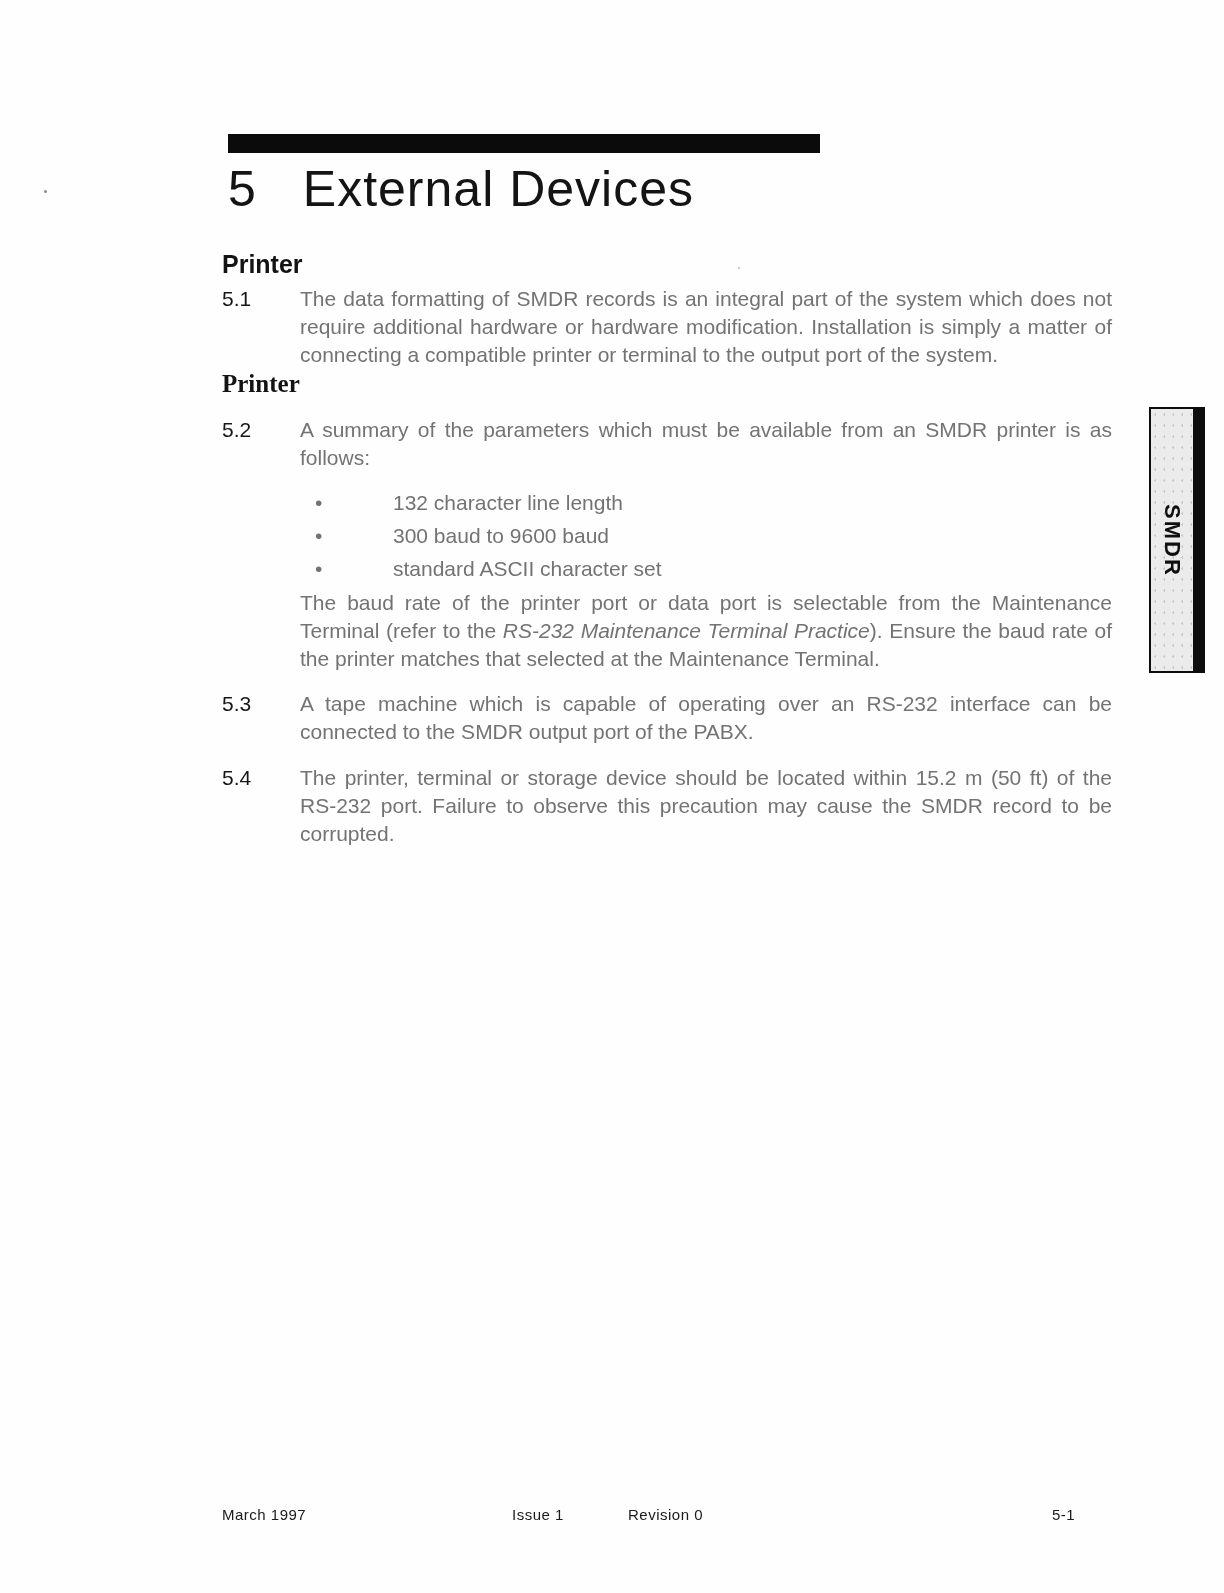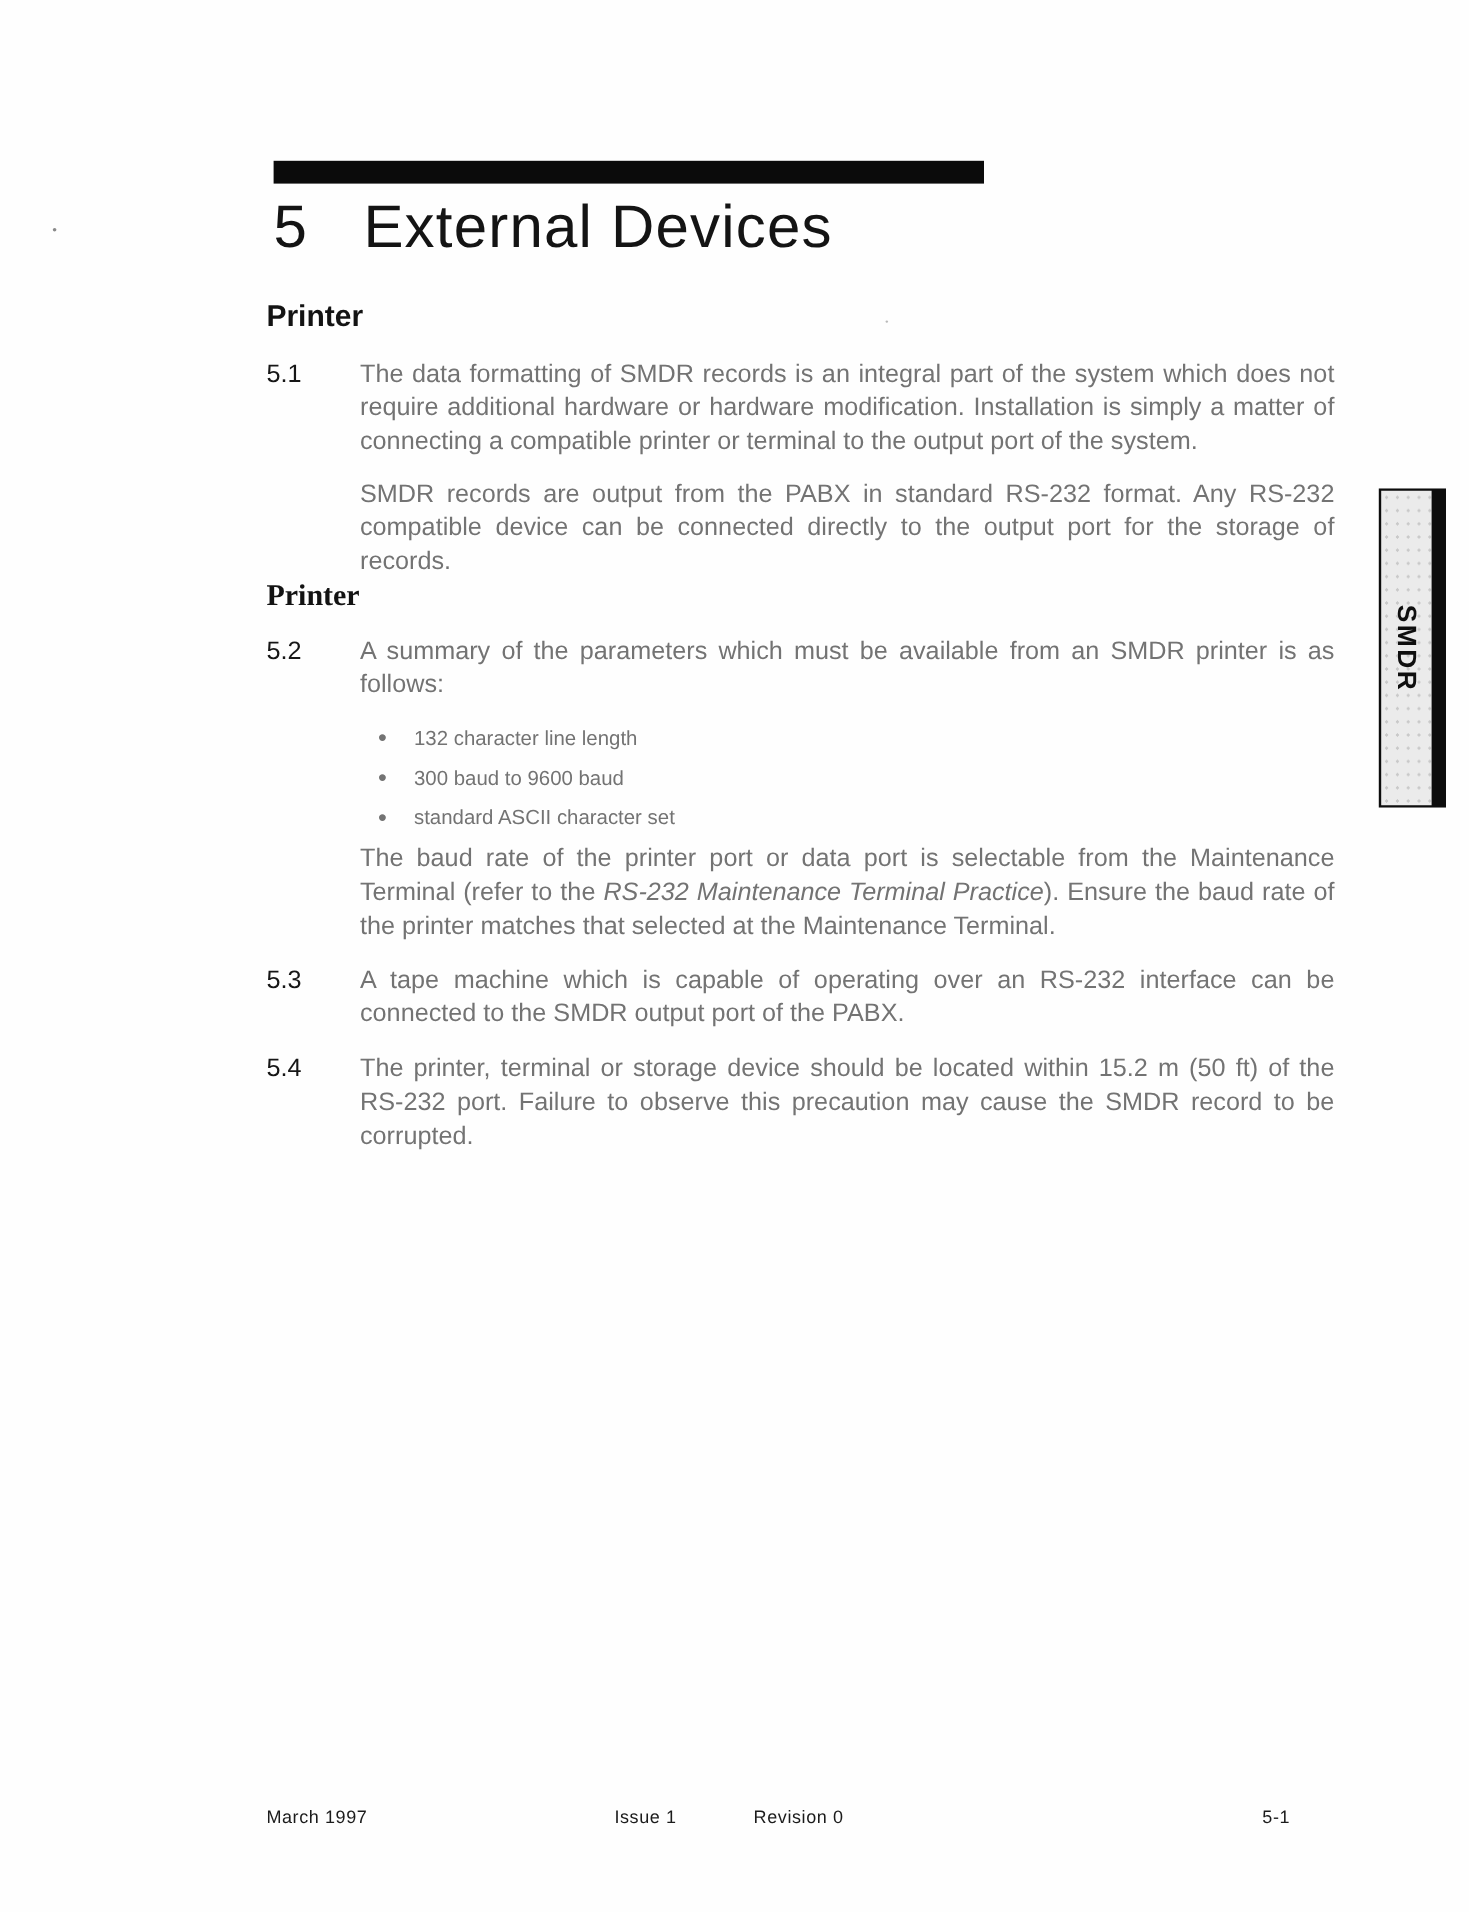--- a/index.html
+++ b/index.html
@@ -29,31 +29,31 @@
   .para { display:flex; }
   .para .num { width:78px; flex:none; font-size:21px; line-height:28px; }
   .para .body {
     flex:1; font-size:21px; line-height:28px; text-align:justify; color:#737373;
   }
   .para .body em { font-style:italic; }
 
   .mt-h2-printer { margin-top:33px;font-family:Liberation Serif, serif; }
   .mt-h2-tape    { margin-top:33px; }
   .mt-h2-cabling { margin-top:41px; }
-  .mt-p-first    { margin-top:19px; }
+  .mt-p-first    { margin-top:6px; }
   .mt-p-follow   { margin-top:16px; }
   .mt-p-52       { margin-top:18px; }
   .mt-bullets    { margin-top:14px; }
   .mt-baud       { margin-top:4px; }
   .mt-p-53       { margin-top:17px; }
   .mt-p-54       { margin-top:18px; }
 
   .bullet-row { display:flex; padding-left:15px; line-height:33px; text-align:left; }
   .bullet-marker { width:30px; flex:none; font-size:21px; }
-  .bullet-text { font-size:17px; }
+  .bullet-text { font-size:21px;margin-left:48px; }
 
   
   .side-tab {
     position:absolute; left:1149px; top:407px;
     width:56px; height:266px; box-sizing:border-box;
     background-color:#ebebeb;
     background-image:radial-gradient(#c9c9c9 1px, transparent 1px);
     background-size:9px 11px;
     border:2px solid #0d0d0d;
     border-right-width:12px;
@@ -98,24 +98,20 @@
 
   <div class="content">
 
     <h2 class="section-heading">Printer</h2>
 
     <div class="para mt-p-first">
       <span class="num">5.1</span>
       <span class="body">The data formatting of SMDR records is an integral part of the system which does not require additional hardware or hardware modification. Installation is simply a matter of connecting a compatible printer or terminal to the output port of the system.</span>
     </div>
 
-    <div class="para mt-p-follow">
-      <span class="num"></span>
-      <span class="body">SMDR records are output from the PABX in standard RS-232 format. Any RS-232 compatible device can be connected directly to the output port for the storage of records.</span>
-    </div>
 
     <h2 class="section-heading mt-h2-printer">Printer</h2>
 
     <div class="para mt-p-52">
       <span class="num">5.2</span>
       <span class="body">A summary of the parameters which must be available from an SMDR printer is as follows:</span>
     </div>
 
     <div class="para mt-bullets">
       <span class="num"></span>

